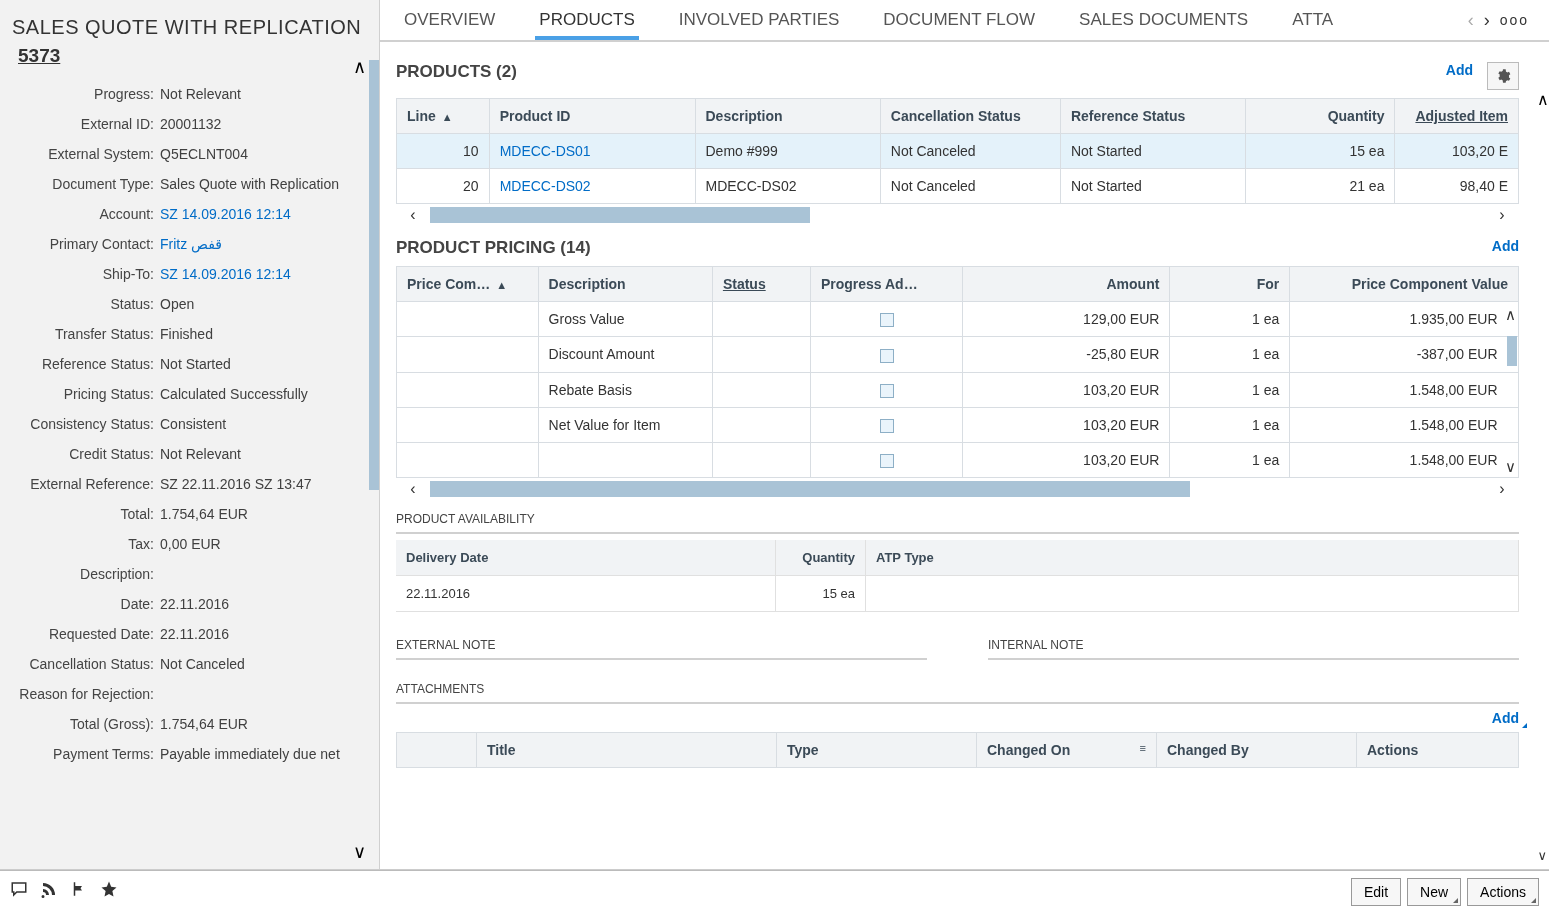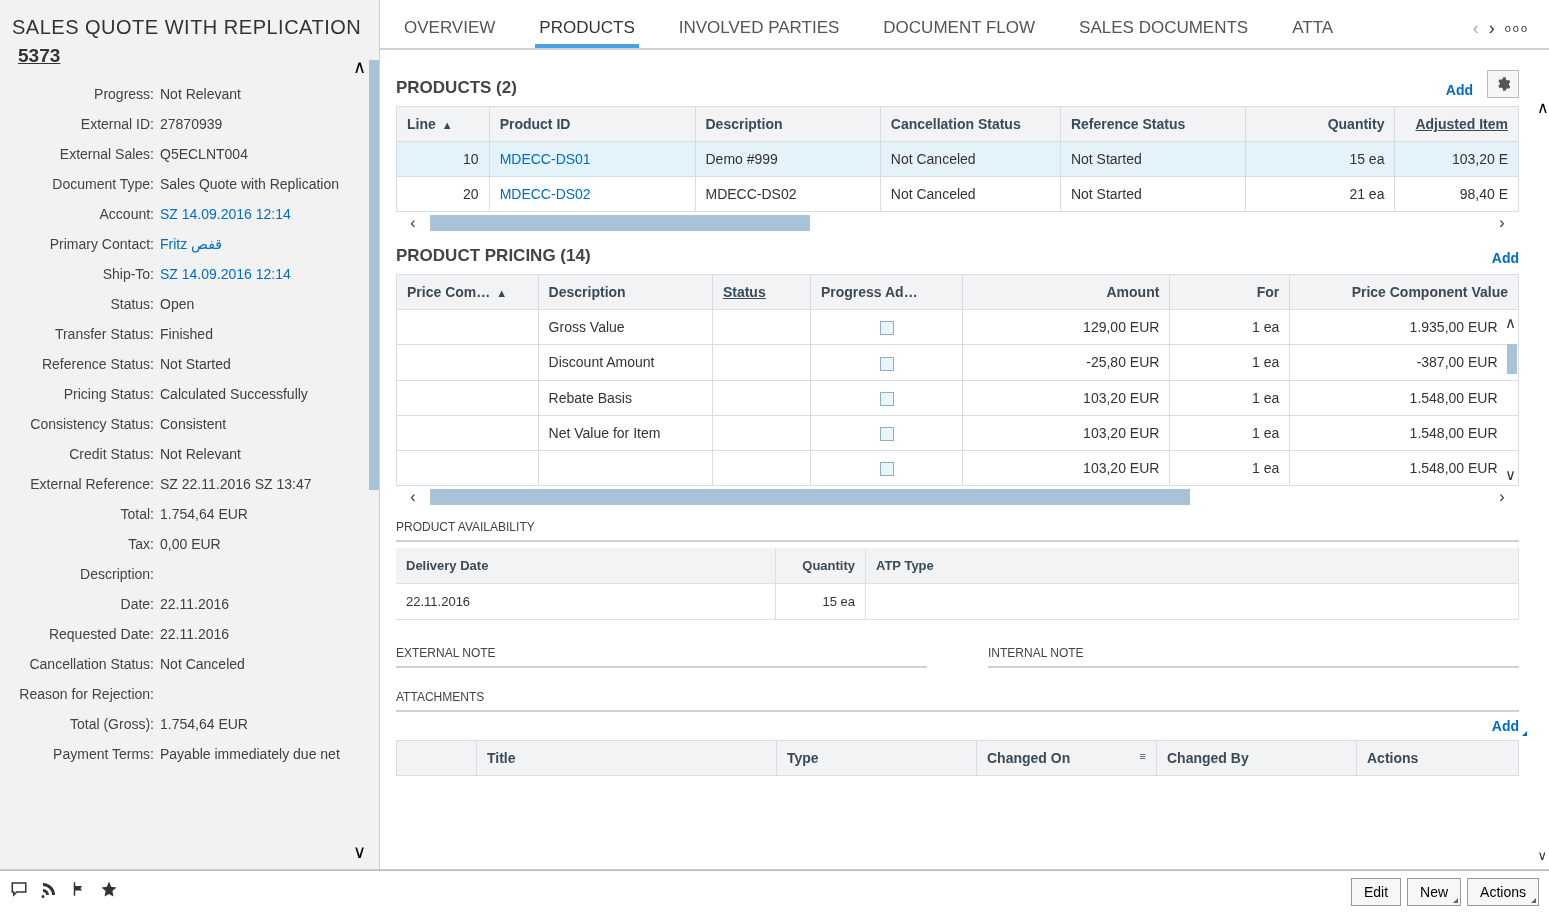--- a/index.html
+++ b/index.html
@@ -87,48 +87,47 @@
   }
   .tabs {
     display: flex;
     align-items: center;
     border-bottom: 2px solid #d0d0d0;
     padding: 8px 20px;
     height: 42px;
     gap: 36px;
     font-size: 17px;
     color: #555;
-    margin-top: 8px;
   }
   .tab { padding: 8px 4px; cursor: pointer; white-space: nowrap; }
   .tab.active {
     color: #333;
     border-bottom: 4px solid #4aa0e6;
     margin-bottom: -2px;
     padding-bottom: 6px;
   }
   .tab-nav {
     margin-left: auto;
     display: flex;
     align-items: center;
     gap: 10px;
     color: #333;
   }
   .tab-nav span { cursor: pointer; font-size: 18px; }
-  .tab-nav .ellipsis { font-size: 11px; letter-spacing: 2px; }
+  .tab-nav .ellipsis { font-size: 14px; letter-spacing: 2px; }
 
   .content {
     padding: 14px 30px 10px 16px;
     flex: 1;
     overflow: hidden;
     position: relative;
   }
   .section-head {
     display: flex;
-    align-items: flex-end;
+    align-items: flex-start;
     margin: 6px 0 8px 0;
   }
   .section-title {
     font-size: 17px;
     font-weight: 700;
     color: #444;
   }
   .section-spacer { flex: 1; }
   .section-action {
     color: #006cc7;
@@ -289,24 +288,24 @@
     <div class="left-id">5373</div>
     <span class="left-arrows left-arrow-up">∧</span>
     <div class="left-scroll"></div>
     <div class="fields" id="fields">
         <div class="field-row">
           <div class="field-label">Progress:</div>
           <div class="field-value">Not Relevant</div>
         </div>
         <div class="field-row">
           <div class="field-label">External ID:</div>
-          <div class="field-value">27870939</div>
-        </div>
-        <div class="field-row">
-          <div class="field-label">External Sales:</div>
+          <div class="field-value">20001132</div>
+        </div>
+        <div class="field-row">
+          <div class="field-label">External System:</div>
           <div class="field-value">Q5ECLNT004</div>
         </div>
         <div class="field-row">
           <div class="field-label">Document Type:</div>
           <div class="field-value">Sales Quote with Replication</div>
         </div>
         <div class="field-row">
           <div class="field-label">Account:</div>
           <div class="field-value link">SZ 14.09.2016 12:14</div>
         </div>

